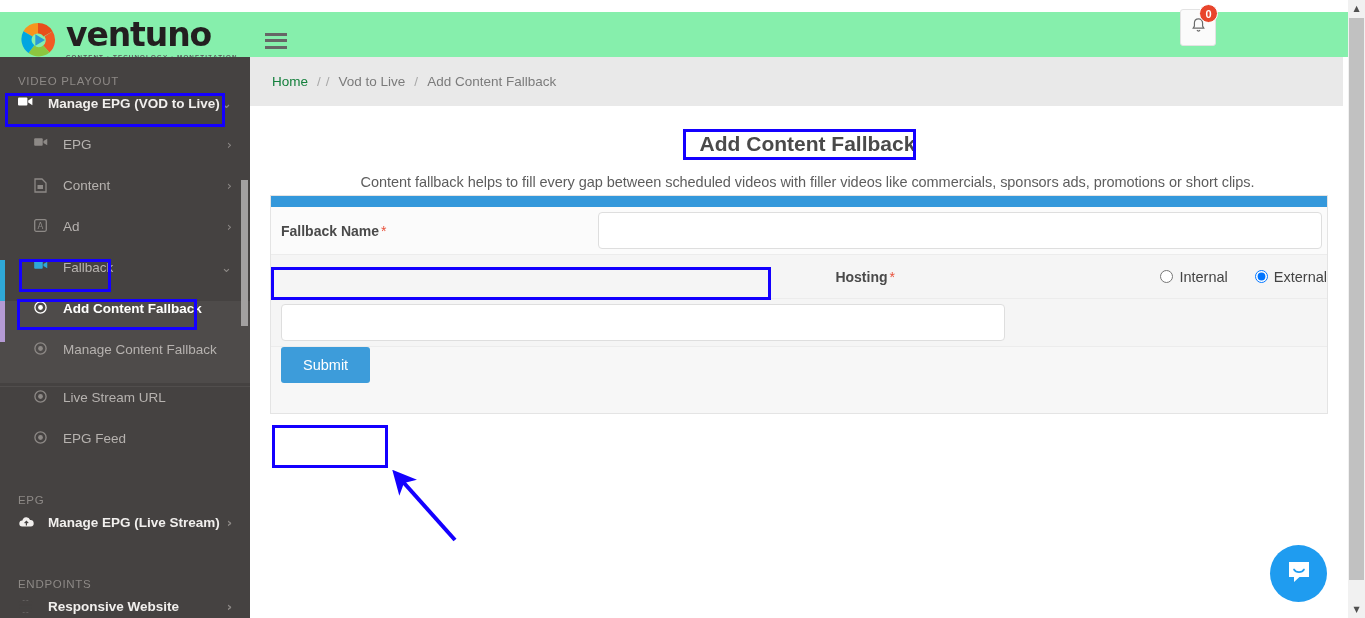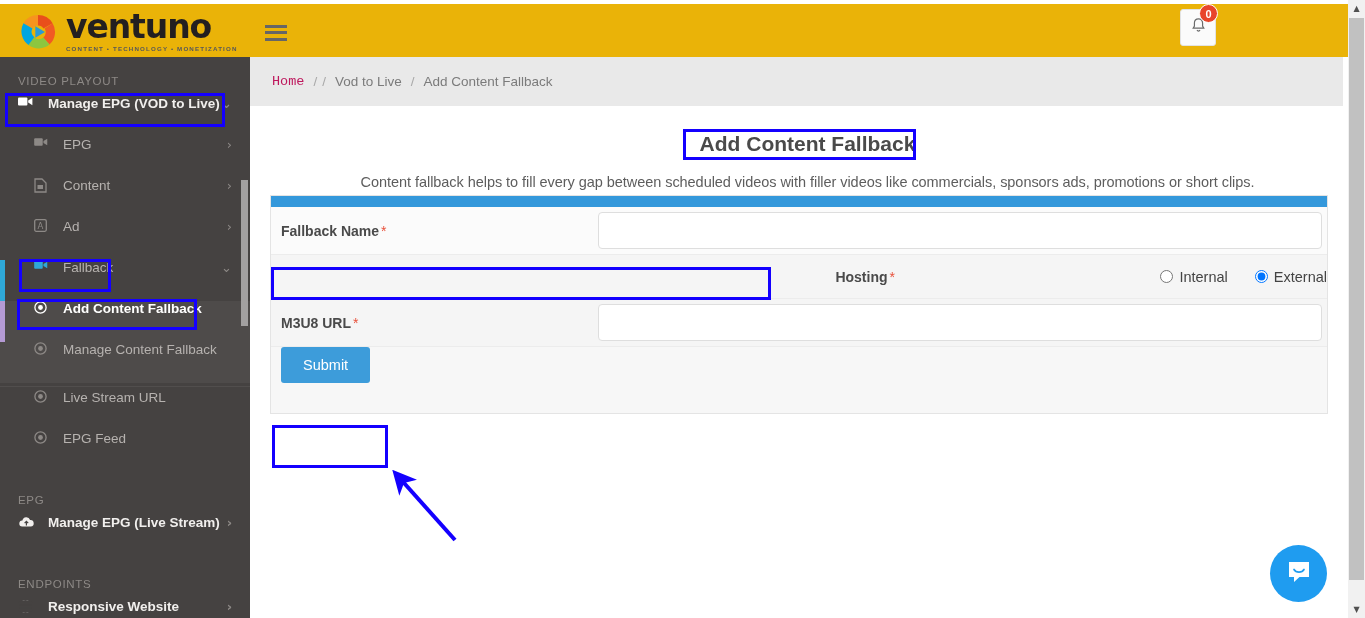--- a/index.html
+++ b/index.html
@@ -6,22 +6,22 @@
   html, body {
     width: 1365px; height: 618px;
     font-family: "Liberation Sans", sans-serif;
     background: #ffffff;
     overflow: hidden;
   }
   #app { position: relative; width: 1365px; height: 618px; }
 
   
   .topbar {
-    position: absolute; left: 0; top: 4px; width: 1365px; height: 57px;
-    background: #eab308; border-bottom: 1px solid #e2e2e2;
+    position: absolute; left: 0; top: 12px; width: 1365px; height: 57px;
+    background: #86efac; border-bottom: 1px solid #e2e2e2;
     display: flex; align-items: center;
   }
   .logo-wrap { display: flex; align-items: center; margin-left: 19px; }
   .logo-mark { width: 38px; height: 38px; position: relative; }
   .logo-text { margin-left: 9px; position: relative; top: -1px; }
   .logo-word {
     font-size: 33px; font-weight: bold; color: #231f20;
     letter-spacing: -1.1px; line-height: 32px;
     font-family: "DejaVu Sans", sans-serif;
   }
@@ -86,21 +86,21 @@
   
   .main {
     position: absolute; left: 250px; top: 57px;
     width: 1115px; height: 561px; background: #ffffff;
   }
   .crumbbar {
     height: 49px; background: #e9e9e9; width: 1093px;
     display: flex; align-items: center; padding-left: 22px;
     font-size: 13.5px; color: #7b7b7b;
   }
-  .crumbbar a { color: #be185d; text-decoration: none; cursor: pointer; font-family: Liberation Mono, monospace; }
+  .crumbbar a { color: #15803d; text-decoration: none; cursor: pointer; }
   .crumb-sep { margin: 0 9px; color: #a9a9a9; }
 
   .page-title-wrap { text-align: center; margin-top: 22px; }
   .page-title {
     display: inline-block; font-size: 21px; font-weight: bold; color: #4a4a4a;
     padding: 4px 13px 5px 13px; position: relative;
   }
   .page-desc {
     text-align: center; font-size: 14.5px; color: #5d5d5d;
     margin-top: 13px; letter-spacing: -0.05px;
@@ -372,23 +372,20 @@
           </label>
           <label class="radio-opt">
             <input type="radio" name="hosting" checked="" style="">
             <span>External</span>
           </label>
         </div>
       </div>
 
 
       <div class="frow alt">
-        <div class="flabel">
-          <span>M3U8 URL</span><span class="req">*</span>
-        </div>
         <input class="finput" type="text" value="" style="">
       </div>
 
       <div class="submit-row">
         <button class="submit-btn">Submit</button>
       </div>
     </div>
   </div>
 
   <div class="hl" style="left:5px;  top:93px;  width:220px; height:34px;"></div>

